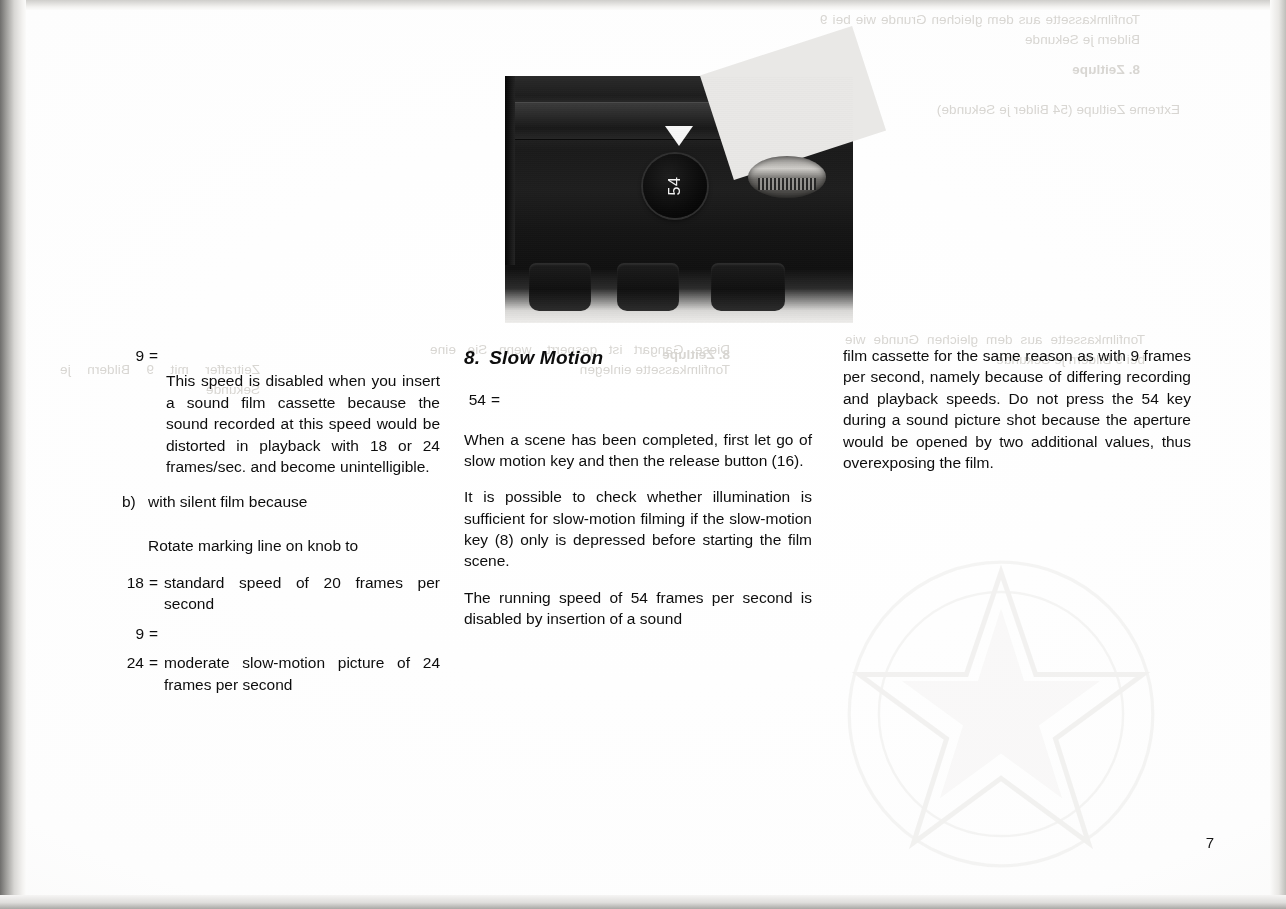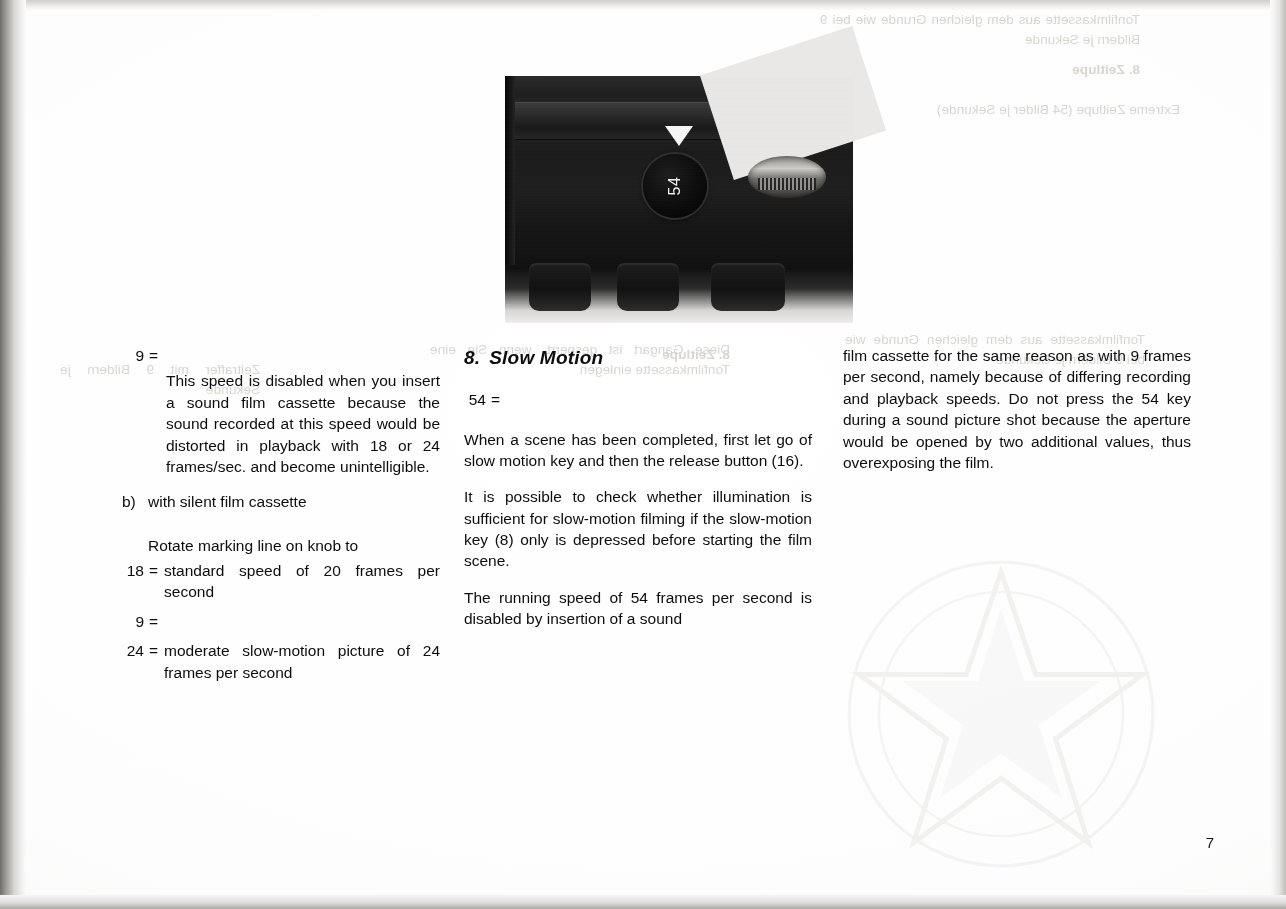--- a/index.html
+++ b/index.html
@@ -311,24 +311,24 @@
     <div class="defblock">
       <div class="defrow">
         <span class="term term-w">9</span>
         <span class="eq">=</span>
       </div>
       <div class="cont">This speed is disabled when you insert a sound film cassette because the sound recorded at this speed would be distorted in playback with 18 or 24 frames/sec. and become unintelligible.</div>
     </div>
 
     <div class="listrow" style="margin-bottom:22px;">
       <span class="lab">b)</span>
-      <span class="body">with silent film cassette</span>
-    </div>
-
-    <p class="para sub-indent" style="margin-bottom:4px;">Rotate marking line on knob to</p>
+      <span class="body">with silent film because</span>
+    </div>
+
+    <p class="para sub-indent" style="margin-bottom:16px;">Rotate marking line on knob to</p>
 
     <div class="defrow" style="margin-bottom:8px;">
       <span class="term term-w">18</span>
       <span class="eq">=</span>
       <span class="desc">standard speed of 20 frames per second</span>
     </div>
     <div class="defrow" style="margin-bottom:8px;">
       <span class="term term-w">9</span>
       <span class="eq">=</span>
     </div>

